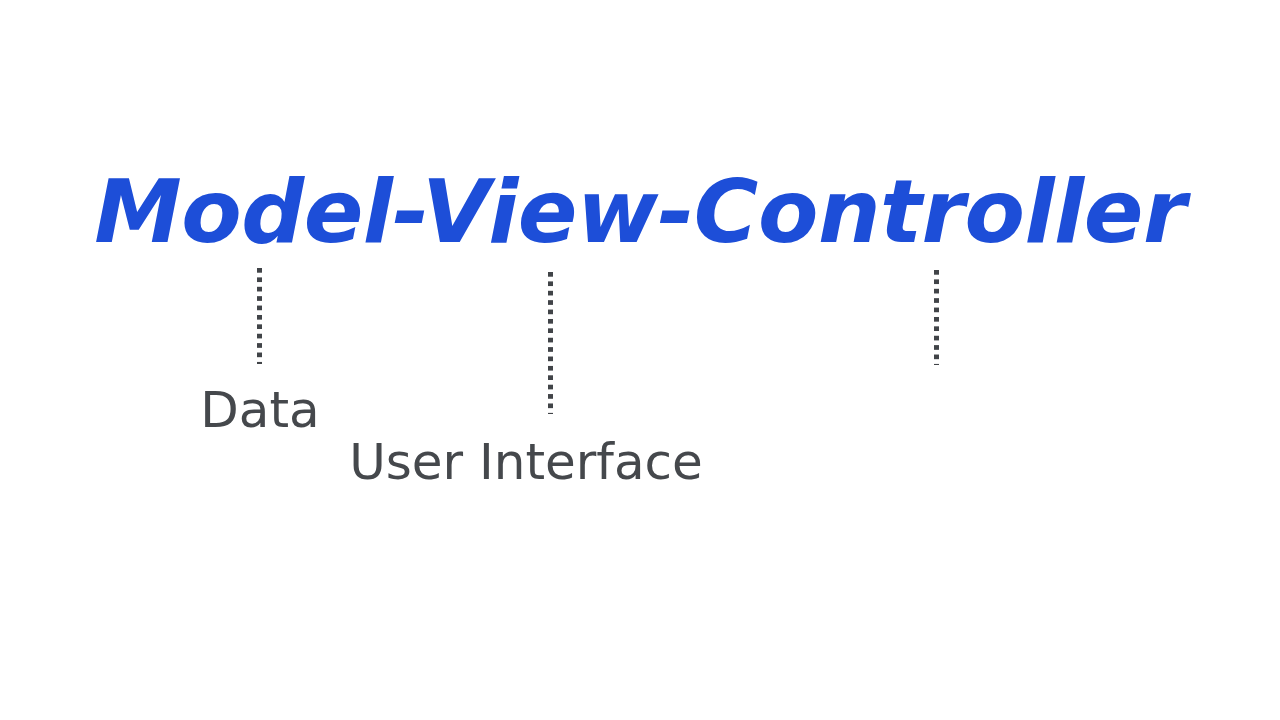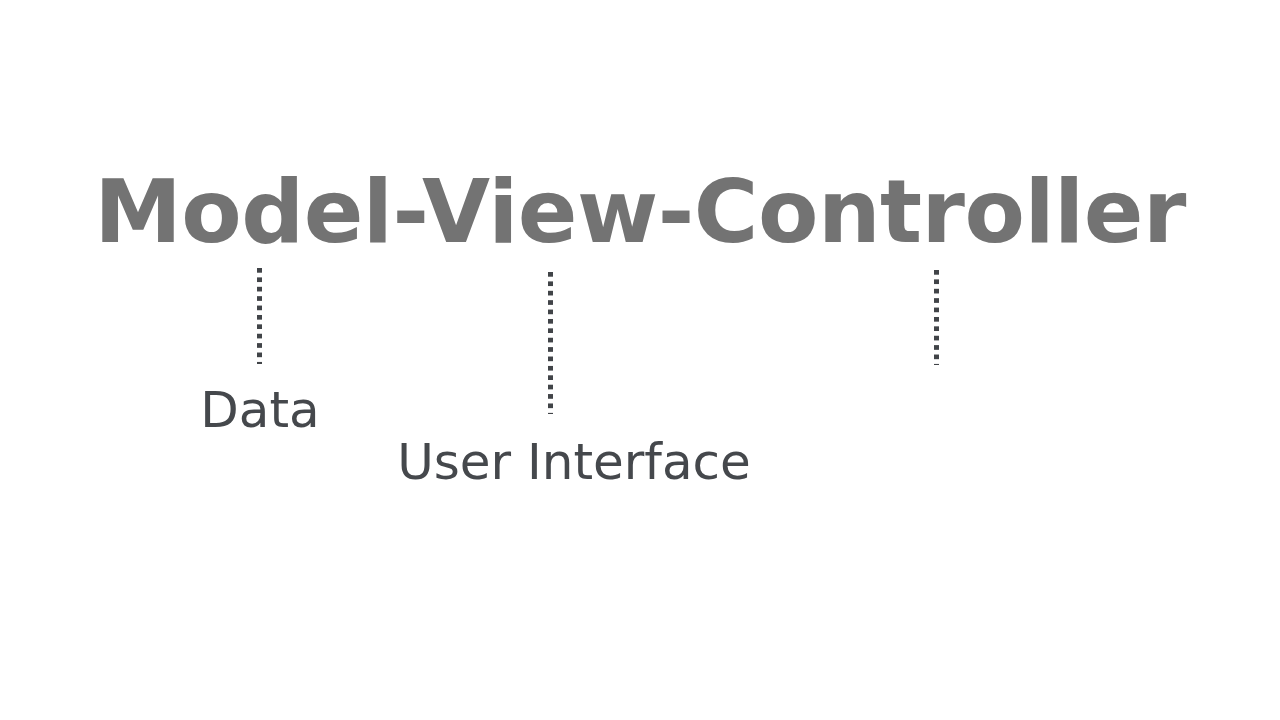--- a/index.html
+++ b/index.html
@@ -26,22 +26,23 @@
     position: absolute;
     left: 0;
     top: 162px;
     width: 1280px;
     text-align: center;
     font-family: "DejaVu Sans", sans-serif;
     font-weight: 700;
     font-size: 88px;
     line-height: 100px;
     letter-spacing: -0.5px;
-    color: #737373;
+    color: #1d4ed8;
     white-space: nowrap;
+    font-style: italic;
   }
 
   
   .leader {
     position: absolute;
     width: 5px;
     background-image:
       linear-gradient(to bottom, #414448 0px, #414448 5px,
                       rgba(0,0,0,0) 5px, rgba(0,0,0,0) 9.4px);
     background-repeat: repeat-y;
@@ -59,21 +60,21 @@
     font-weight: 400;
     font-size: 50px;
     line-height: 56px;
     color: #45484c;
     white-space: nowrap;
     text-align: center;
     transform: translateX(-50%);
   }
 
   #caption-data        { left: 260px; top: 382px; }
-  #caption-ui          { left: 574px; top: 434px; }
+  #caption-ui          { left: 526px; top: 434px; }
   #caption-coordinator { left: 937px; top: 382px; }
 </style>
 </head>
 <body>
 
 <div id="slide">
 
   <div id="title">Model-View-Controller</div>
 
   <div id="leader-model" class="leader"></div>

